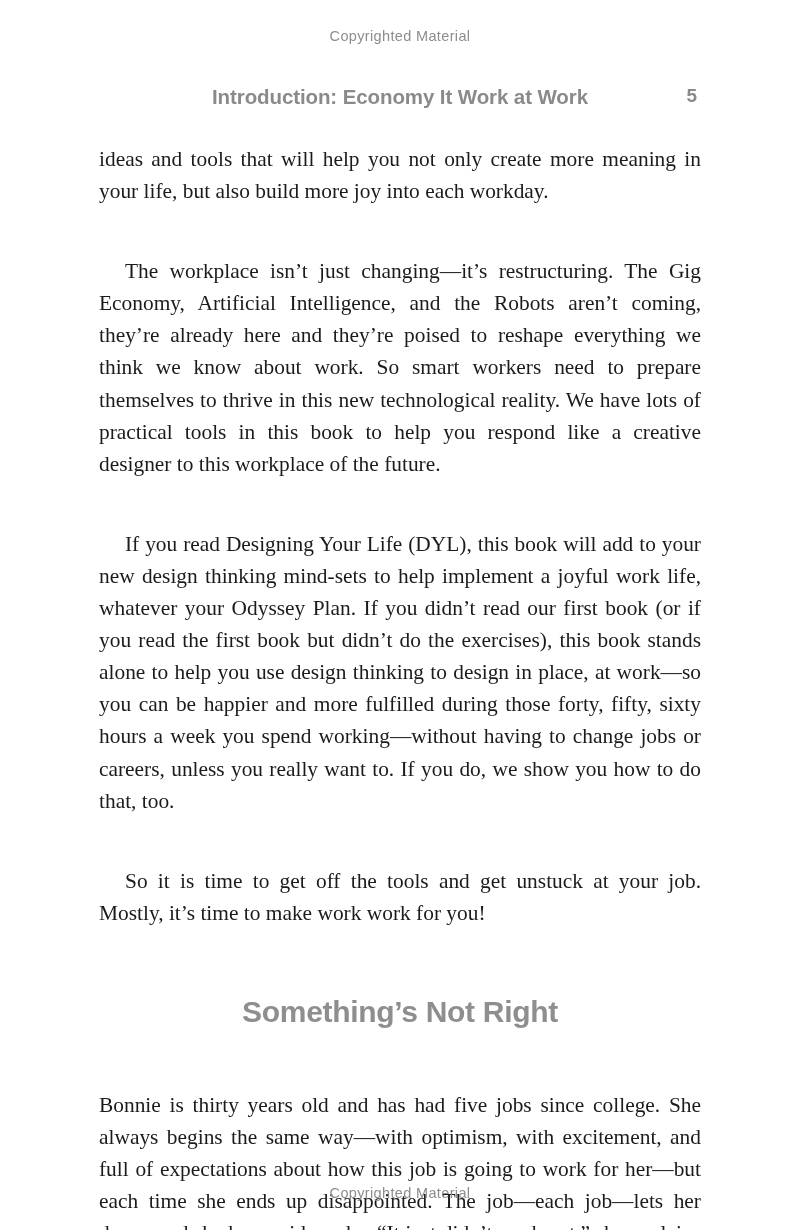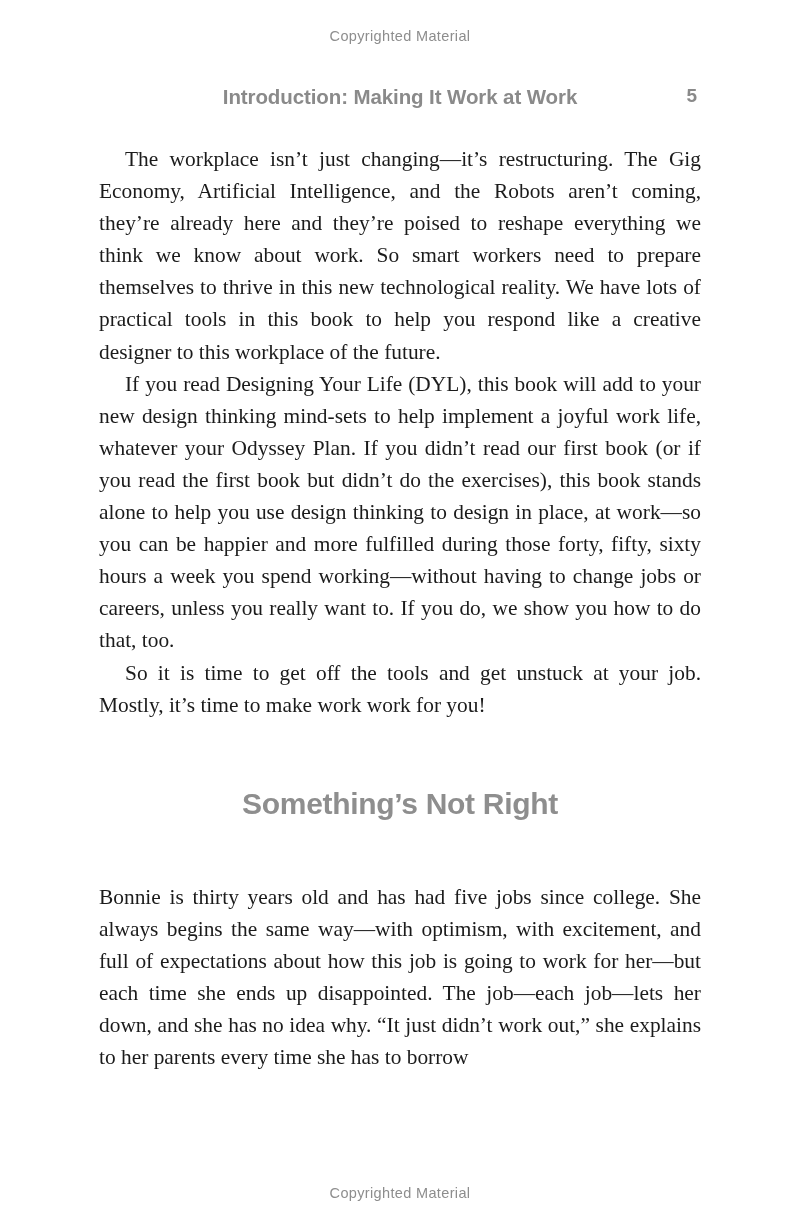--- a/index.html
+++ b/index.html
@@ -72,20 +72,21 @@
     line-height: 32.1px;
     color: #1b1b1b;
     text-align: justify;
     text-justify: inter-word;
     hyphens: none;
     -webkit-hyphens: none;
     font-kerning: normal;
   }
   p.body-par.indent {
     text-indent: 26px;
+    margin-top: 48px;
   }
   .it { }
 
   
   .section-heading {
     margin: 16px;
     padding: 0;
     text-align: center;
     font-family: "Liberation Sans", "DejaVu Sans", sans-serif;
     font-size: 30px;
@@ -99,26 +100,27 @@
   }
 </style>
 </head>
 <body>
 
 <div class="page">
 
   <div class="watermark watermark-top">Copyrighted Material</div>
 
   <div class="running-head">
-    <span class="running-head-title">Introduction: Making It Work at Work</span>
+    <span class="running-head-title">Introduction: Economy It Work at Work</span>
     <span class="running-head-page">5</span>
   </div>
 
   <div class="text-column">
 
+    <p class="body-par">ideas and tools that will help you not only create more meaning in your life, but also build more joy into each workday.</p>
 
     <p class="body-par indent">The workplace isn’t just changing—it’s restructuring. The Gig Economy, Artificial Intelligence, and the Robots aren’t coming, they’re already here and they’re poised to reshape everything we think we know about work. So smart workers need to prepare themselves to thrive in this new technological reality. We have lots of practical tools in this book to help you respond like a creative designer to this workplace of the future.</p>
 
     <p class="body-par indent"><span>If you read </span><span class="it">Designing Your Life (DYL),</span><span> this book will add to your new design thinking mind-sets to help implement a joyful work life, whatever your Odyssey Plan. If you didn’t read our first book (or if you read the first book but didn’t do the exercises), this book stands alone to help you use design thinking to design in place, at work—so you can be happier and more fulfilled during those forty, fifty, sixty hours a week you spend working—without having to change jobs or careers, unless you really want to. If you do, we show you how to do that, too.</span></p>
 
     <p class="body-par indent">So it is time to get off the tools and get unstuck at your job. Mostly, it’s time to make work work for you!</p>
 
     <h2 class="section-heading heading-block">Something’s Not Right</h2>
 
     <p class="body-par">Bonnie is thirty years old and has had five jobs since college. She always begins the same way—with optimism, with excitement, and full of expectations about how this job is going to work for her—but each time she ends up disappointed. The job—each job—lets her down, and she has no idea why. “It just didn’t work out,” she explains to her parents every time she has to borrow</p>

